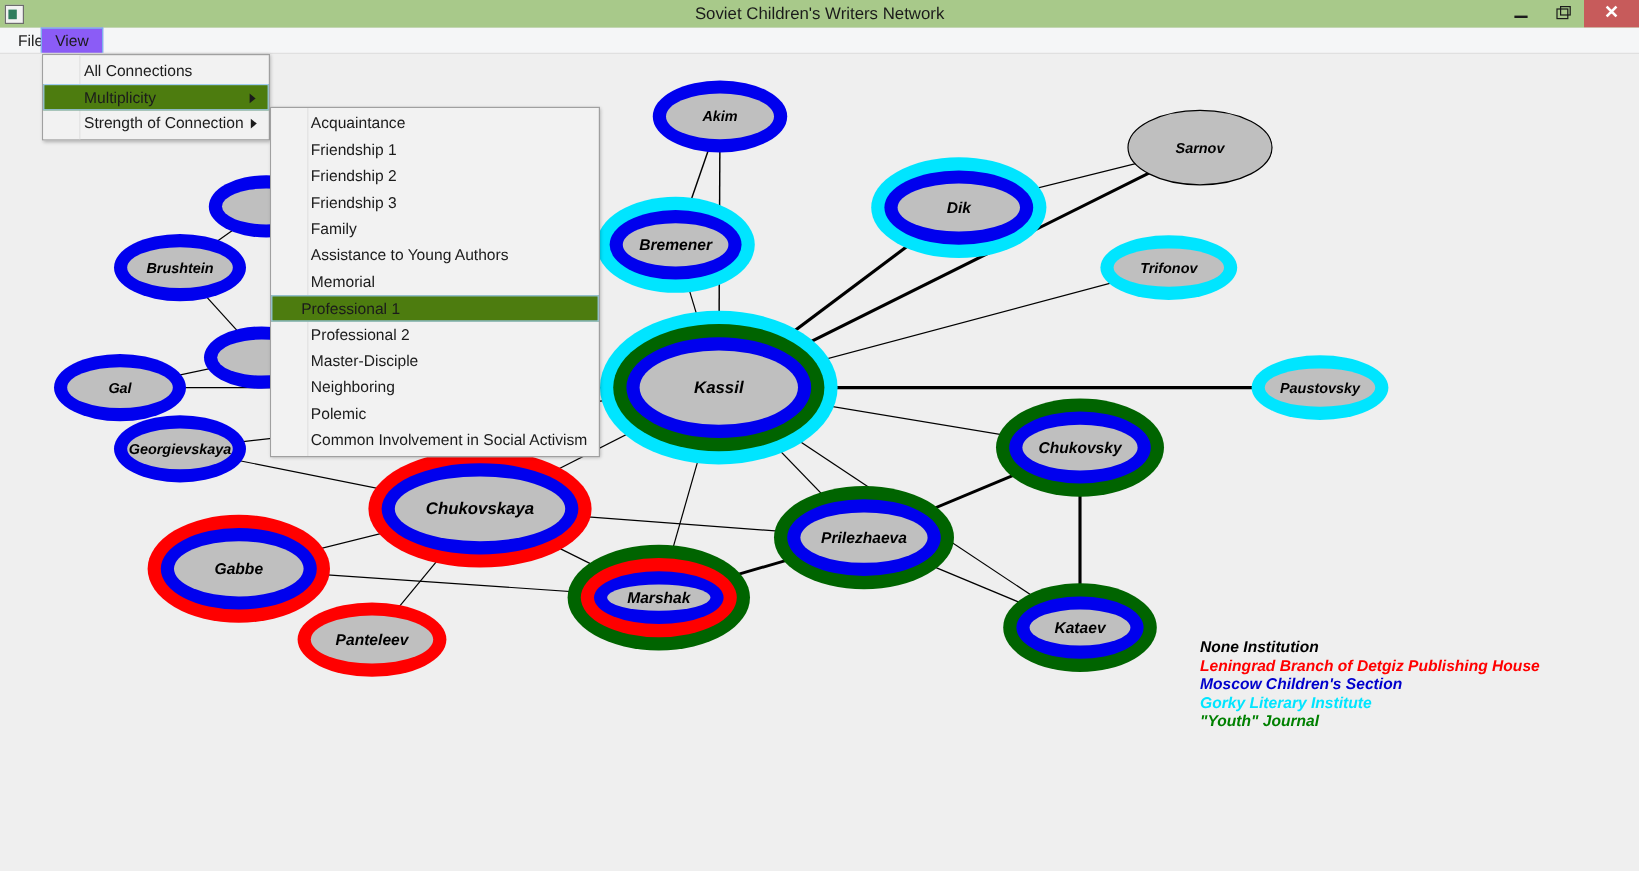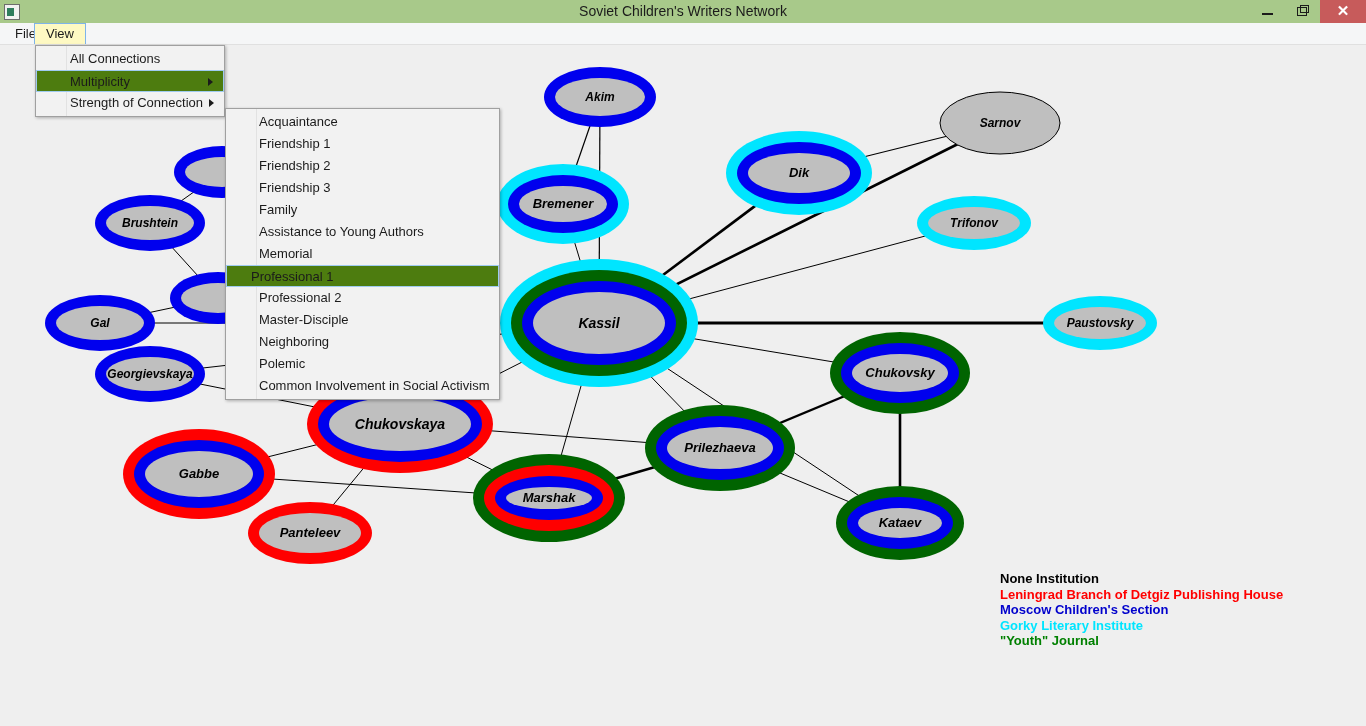--- a/index.html
+++ b/index.html
@@ -118,21 +118,21 @@
     padding: 0 11px;
     font-size: 13px;
     color: #1b1b1b;
     cursor: default;
     box-sizing: border-box;
     text-align: right;
   }
   .menubar-item.file { left: 4px; }
   .menubar-item.view {
     left: 34px;
-    background: #fef9c3;
+    background: #8b5cf6;
     border: 1px solid #7eb4ea;
     border-bottom: none;
     height: 22px;
     line-height: 20px;
   }
 
   
   .canvas {
     position: absolute;
     left: 0; top: 44px;
@@ -163,25 +163,25 @@
     text-anchor: middle;
     dominant-baseline: middle;
     pointer-events: none;
   }
 
   
   .legend {
     position: absolute;
     left: 1000px;
     top: 487px;
+    font-style: italic;
     font-weight: bold;
     font-size: 13px;
     line-height: 15.5px;
     white-space: nowrap;
-    margin-top: 40px;
   }
   .legend-row { display: block; }
 
   
   .menu-panel {
     position: absolute;
     background: #f2f2f2;
     border: 1px solid #a0a0a0;
     box-shadow: 1px 1px 3px rgba(0,0,0,0.28);
     padding: 2px 0;
@@ -190,21 +190,20 @@
   }
   #view-menu {
     left: 35px;
     top: 45px;
     width: 190px;
   }
   #multiplicity-menu {
     left: 225px;
     top: 89px;
     width: 275px;
-    margin-top: 19px;
   }
   .menu-gutter {
     position: absolute;
     left: 0; top: 0;
     bottom: 0;
     width: 30px;
     background: #f2f2f2;
     border-right: 1px solid #e2e2e2;
     pointer-events: none;
   }

